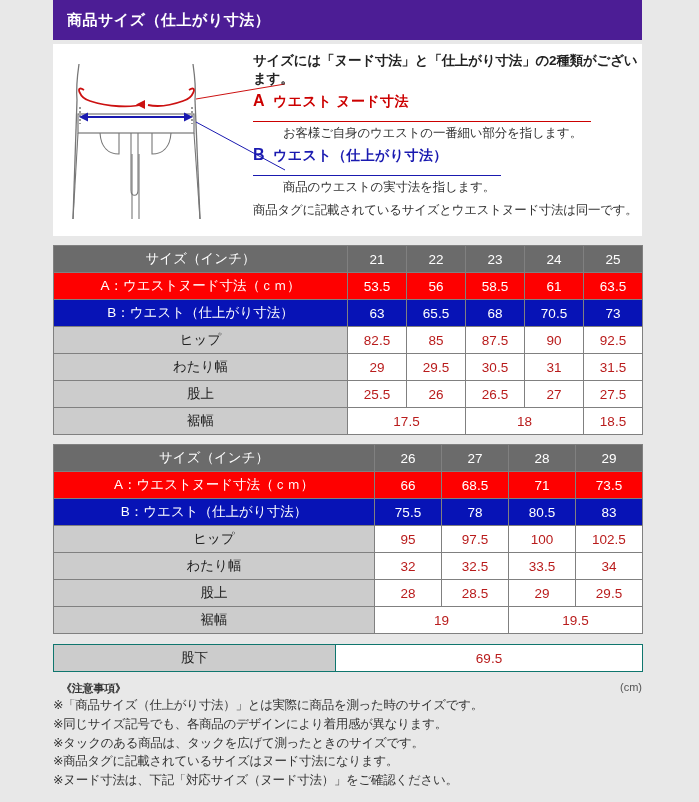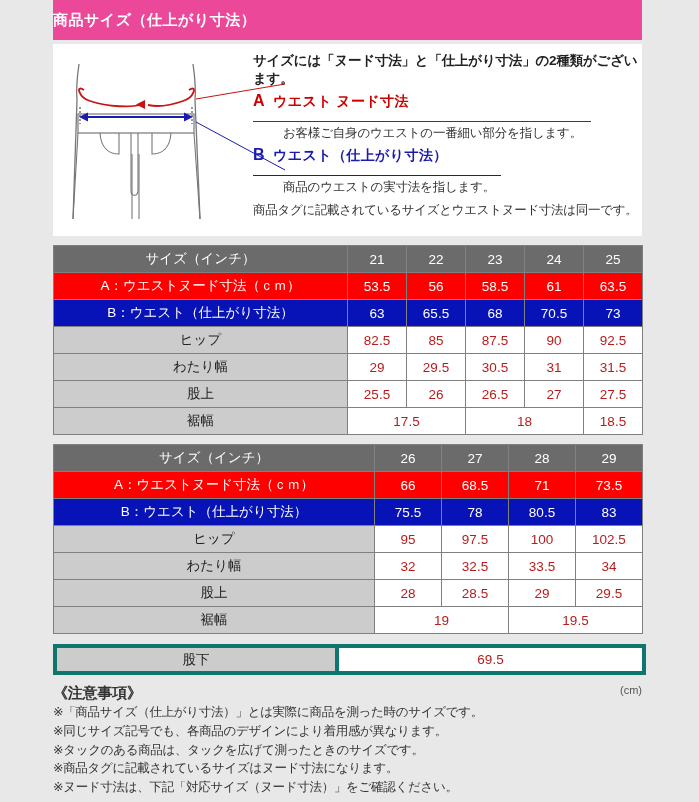--- a/index.html
+++ b/index.html
@@ -17,26 +17,26 @@
     overflow: hidden;
   }
   .content {
     position: absolute;
     left: 53px; top: 0;
     width: 589px;
   }
 
   
   .title-bar {
-    background: #ec4899;
+    background: #4c1d95;
     color: #fff;
     height: 40px;
     display: flex;
     align-items: center;
-    padding-left: 0;
+    padding-left: 14px;
     font-size: 15px;
     font-weight: bold;
     letter-spacing: 0.5px;
   }
 
   
   .diagram-panel {
     background: #fff;
     height: 192px;
     margin-top: 4px;
@@ -134,37 +134,38 @@
     background: #ffffff;
     color: #b91c1c;
   }
   .inseam-table {
     border-collapse: collapse;
     width: 589px;
     table-layout: fixed;
     margin-top: 10px;
   }
   .inseam-table td {
-    border: 4px solid #0f766e;
+    border: 1px solid #0f766e;
     text-align: center;
     height: 27px;
     font-size: 13.5px;
   }
 
   
   .notes {
     margin-top: 9px;
     position: relative;
     width: 589px;
   }
   .notes-title {
-    font-size: 15px;
+    font-size: 11px;
     font-weight: bold;
     color: #333;
     letter-spacing: -0.2px;
+    margin-left: 8px;
   }
   .note-line {
     font-size: 12.5px;
     color: #333;
     line-height: 1.5;
     letter-spacing: -0.3px;
   }
   .cm-mark {
     position: absolute;
     right: 0; top: 0;

